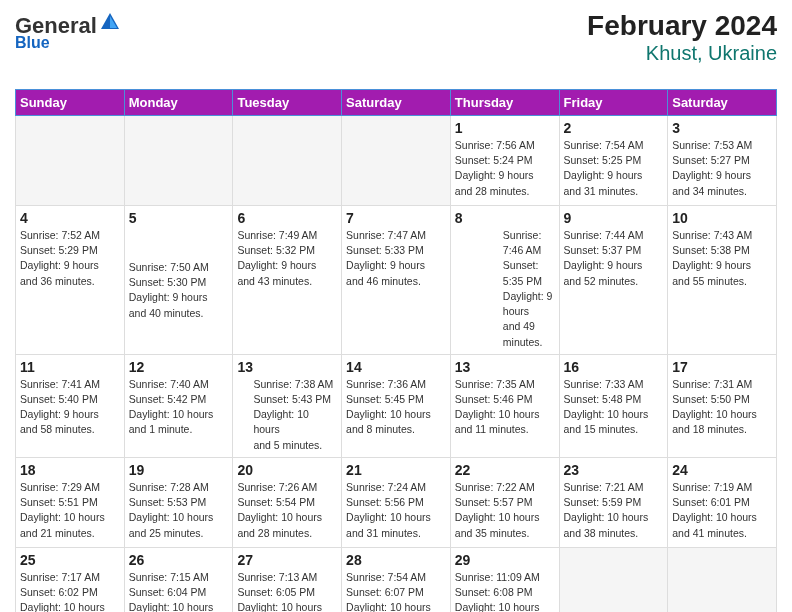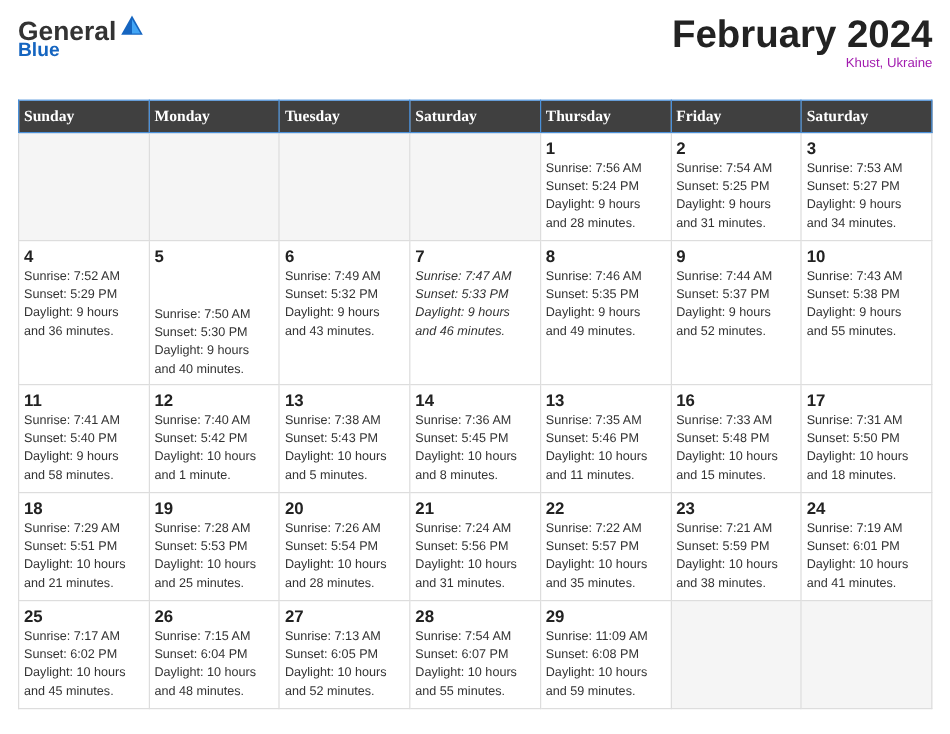--- a/index.html
+++ b/index.html
@@ -30,36 +30,35 @@
     .logo-icon {
       width: 22px;
       height: 22px;
       margin-left: 2px;
       margin-top: -4px;
     }
     .title-block {
       text-align: right;
     }
     .title-month {
-      font-size: 32px;
+      font-size: 28px;
       font-weight: bold;
       color: #222;
     }
     .title-location {
-      font-size: 11px;
-      color: #a21caf;
+      font-size: 20px;
+      color: #0f766e;
     }
     .calendar {
       width: 100%;
       border-collapse: collapse;
     }
     .calendar thead tr {
-      background: #404040;
+      background: #a21caf;
       color: #fff;
-      font-family: Liberation Serif, serif;
     }
     .calendar thead th {
       font-size: 13px;
       font-weight: bold;
       padding: 5px 4px;
       text-align: left;
       border: 1px solid #4a90d9;
       width: calc(100% / 7);
     }
     .calendar tbody tr {
@@ -168,28 +167,28 @@
         </td>
         <td>
           <div class="day-num">6</div>
           <div class="day-info" style="white-space: pre-line;">Sunrise: 7:49 AM
 Sunset: 5:32 PM
 Daylight: 9 hours
 and 43 minutes.</div>
         </td>
         <td>
           <div class="day-num">7</div>
-          <div class="day-info" style="white-space: pre-line; font-style: italic;">Sunrise: 7:47 AM
+          <div class="day-info" style="white-space: pre-line;">Sunrise: 7:47 AM
 Sunset: 5:33 PM
 Daylight: 9 hours
 and 46 minutes.</div>
         </td>
         <td>
           <div class="day-num">8</div>
-          <div class="day-info" style="white-space: pre-line;">Sunrise: 7:46 AM
+          <div class="day-info" style="white-space: pre-line; margin-left: 48px;">Sunrise: 7:46 AM
 Sunset: 5:35 PM
 Daylight: 9 hours
 and 49 minutes.</div>
         </td>
         <td>
           <div class="day-num">9</div>
           <div class="day-info" style="white-space: pre-line;">Sunrise: 7:44 AM
 Sunset: 5:37 PM
 Daylight: 9 hours
 and 52 minutes.</div>
@@ -212,21 +211,21 @@
         </td>
         <td>
           <div class="day-num">12</div>
           <div class="day-info" style="white-space: pre-line;">Sunrise: 7:40 AM
 Sunset: 5:42 PM
 Daylight: 10 hours
 and 1 minute.</div>
         </td>
         <td>
           <div class="day-num">13</div>
-          <div class="day-info" style="white-space: pre-line;">Sunrise: 7:38 AM
+          <div class="day-info" style="white-space: pre-line; margin-left: 16px;">Sunrise: 7:38 AM
 Sunset: 5:43 PM
 Daylight: 10 hours
 and 5 minutes.</div>
         </td>
         <td>
           <div class="day-num">14</div>
           <div class="day-info" style="white-space: pre-line;">Sunrise: 7:36 AM
 Sunset: 5:45 PM
 Daylight: 10 hours
 and 8 minutes.</div>

